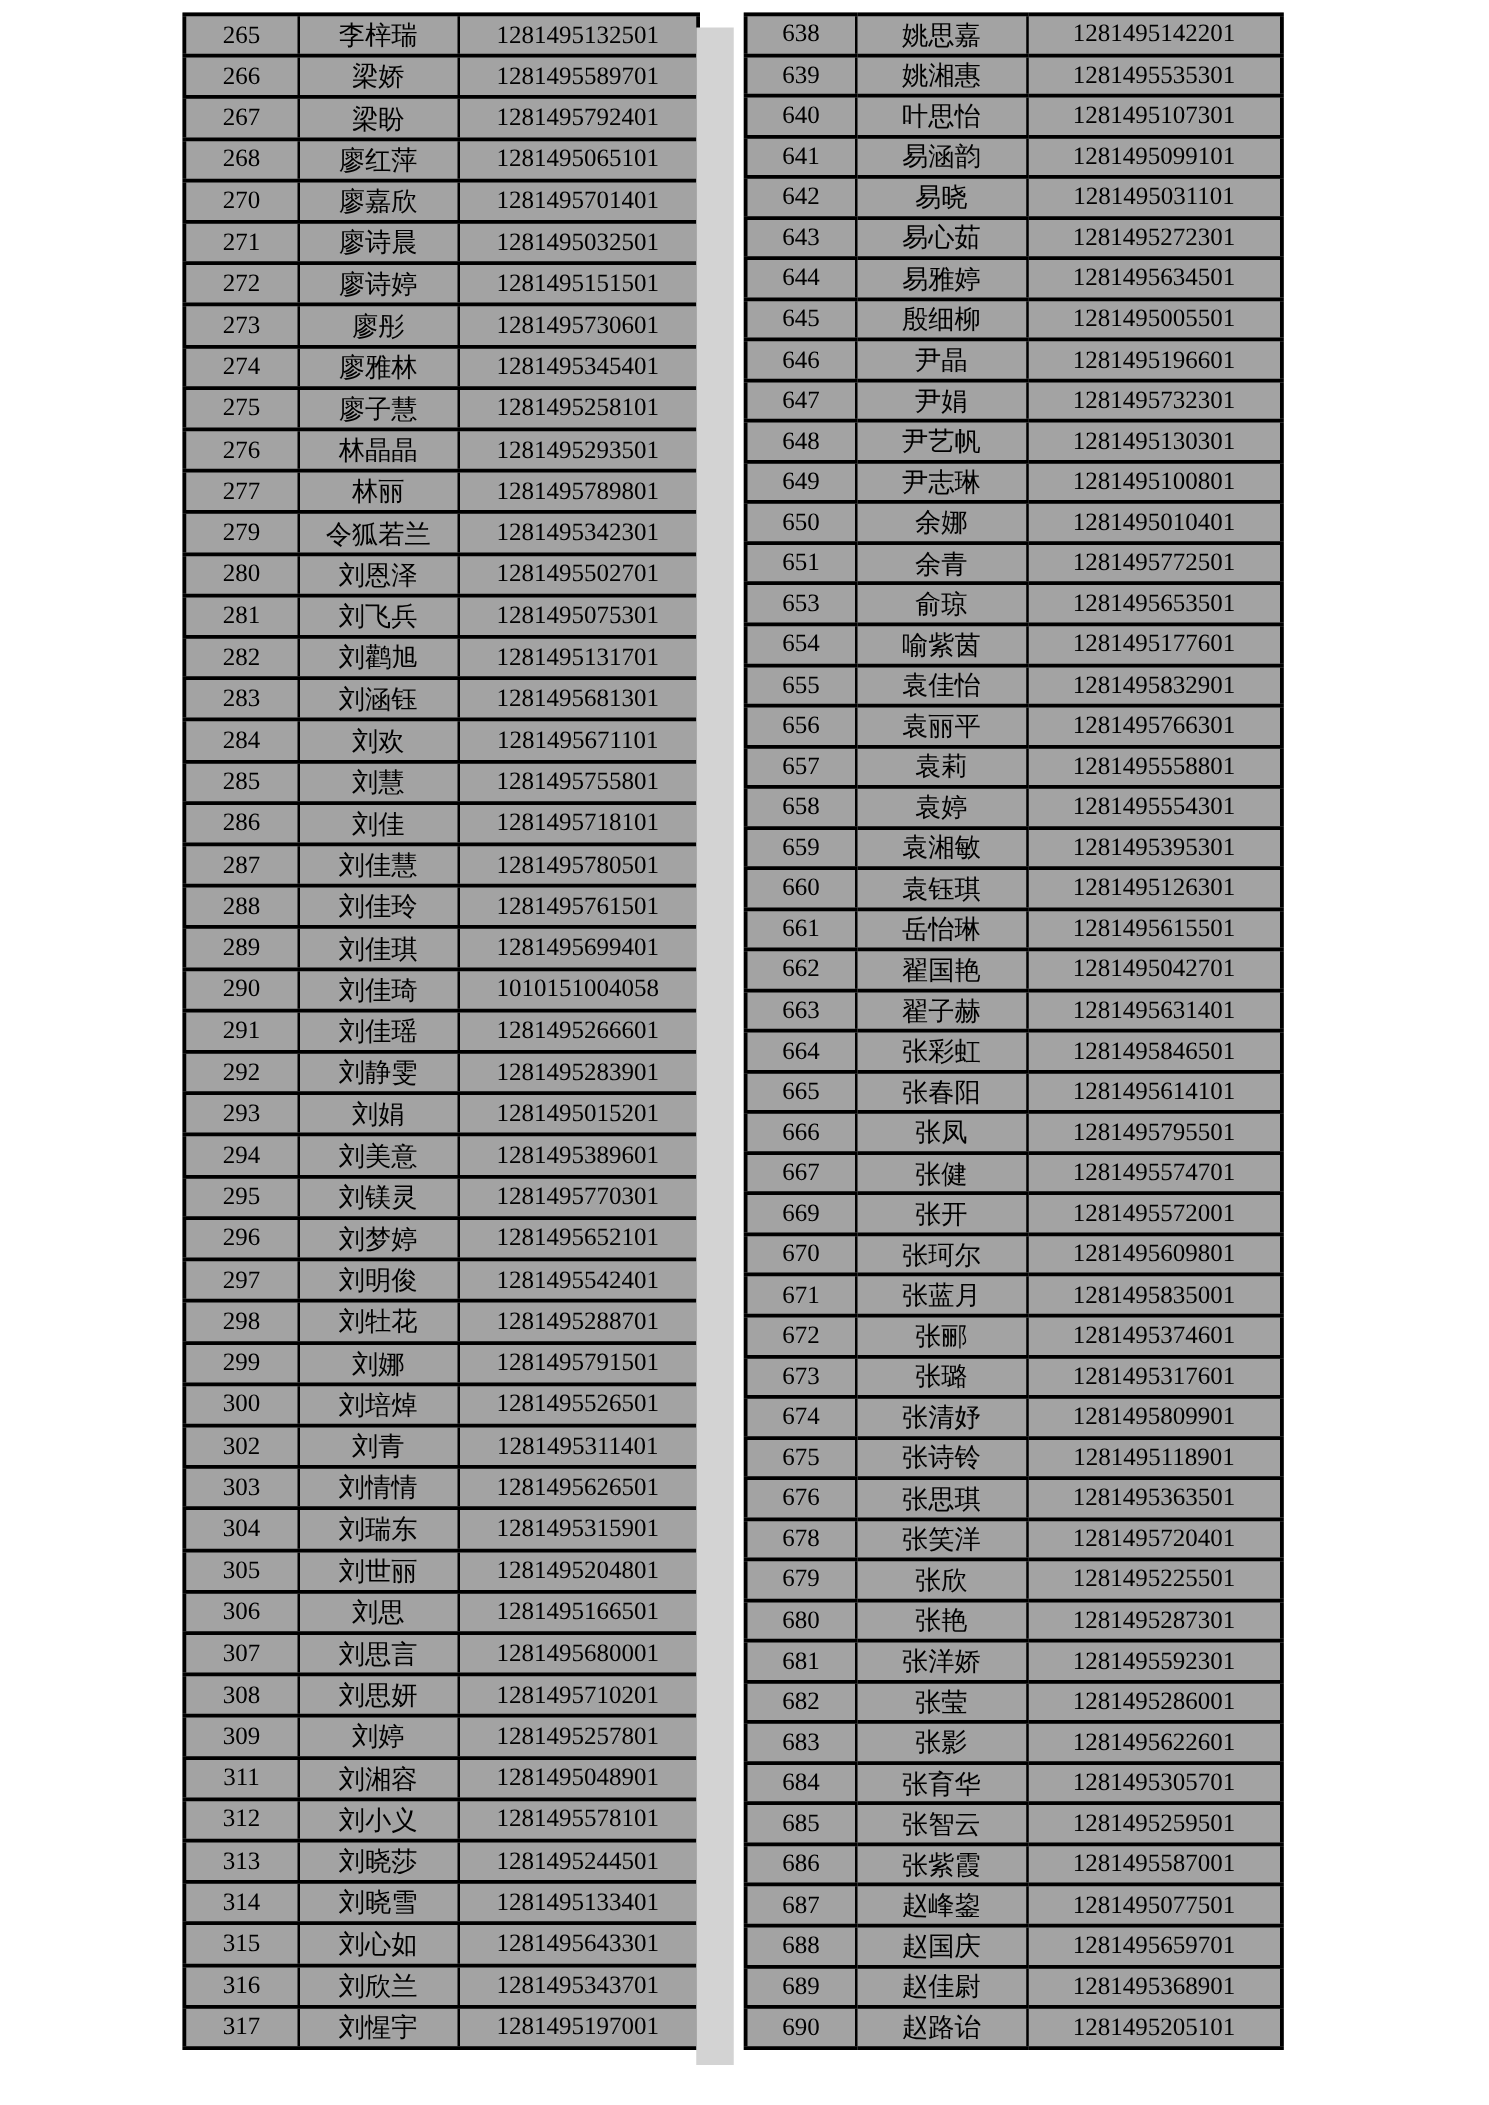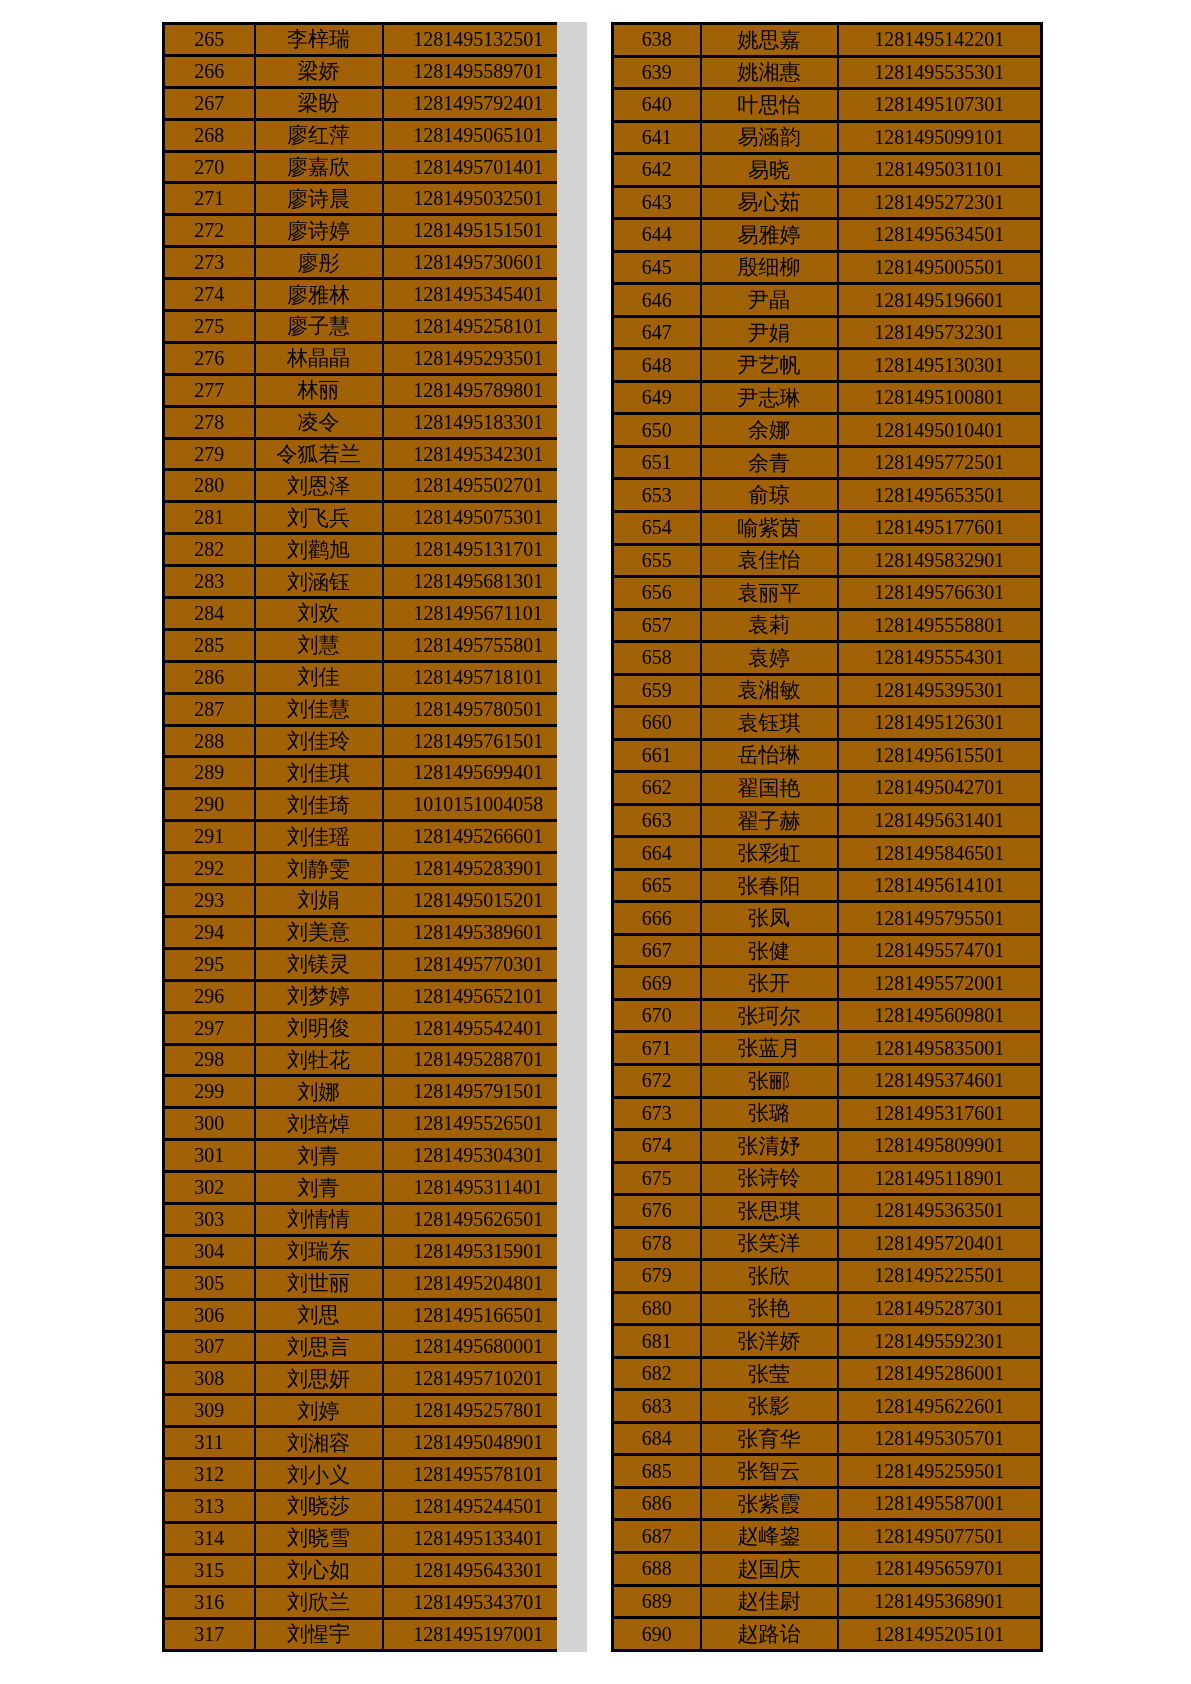--- a/index.html
+++ b/index.html
@@ -10,26 +10,25 @@
   }
   .page {
     position: relative;
     width: 1191px;
     height: 1684px;
     background: #ffffff;
     overflow: hidden;
   }
   table.roster {
     position: absolute;
-    top: 22px;
+    top: 10px;
     border-collapse: collapse;
     table-layout: fixed;
     height: 1630px;
-    background: #a16207;
-    margin-left: 16px;
+    background: #a3a3a3;
   }
   table.roster td {
     border-left: 2px solid #000000;
     border-right: 2px solid #000000;
     border-top: 3px solid #000000;
     border-bottom: 3px solid #000000;
     text-align: center;
     vertical-align: middle;
     padding: 0;
     color: #000000;
@@ -116,25 +115,20 @@
           <td class="c-no">276</td>
           <td class="c-name">林晶晶</td>
           <td class="c-id">1281495293501</td>
         </tr>
         <tr>
           <td class="c-no">277</td>
           <td class="c-name">林丽</td>
           <td class="c-id">1281495789801</td>
         </tr>
         <tr>
-          <td class="c-no">278</td>
-          <td class="c-name">凌令</td>
-          <td class="c-id">1281495183301</td>
-        </tr>
-        <tr>
           <td class="c-no">279</td>
           <td class="c-name">令狐若兰</td>
           <td class="c-id">1281495342301</td>
         </tr>
         <tr>
           <td class="c-no">280</td>
           <td class="c-name">刘恩泽</td>
           <td class="c-id">1281495502701</td>
         </tr>
         <tr>
@@ -229,25 +223,20 @@
         </tr>
         <tr>
           <td class="c-no">299</td>
           <td class="c-name">刘娜</td>
           <td class="c-id">1281495791501</td>
         </tr>
         <tr>
           <td class="c-no">300</td>
           <td class="c-name">刘培焯</td>
           <td class="c-id">1281495526501</td>
-        </tr>
-        <tr>
-          <td class="c-no">301</td>
-          <td class="c-name">刘青</td>
-          <td class="c-id">1281495304301</td>
         </tr>
         <tr>
           <td class="c-no">302</td>
           <td class="c-name">刘青</td>
           <td class="c-id">1281495311401</td>
         </tr>
         <tr>
           <td class="c-no">303</td>
           <td class="c-name">刘情情</td>
           <td class="c-id">1281495626501</td>

